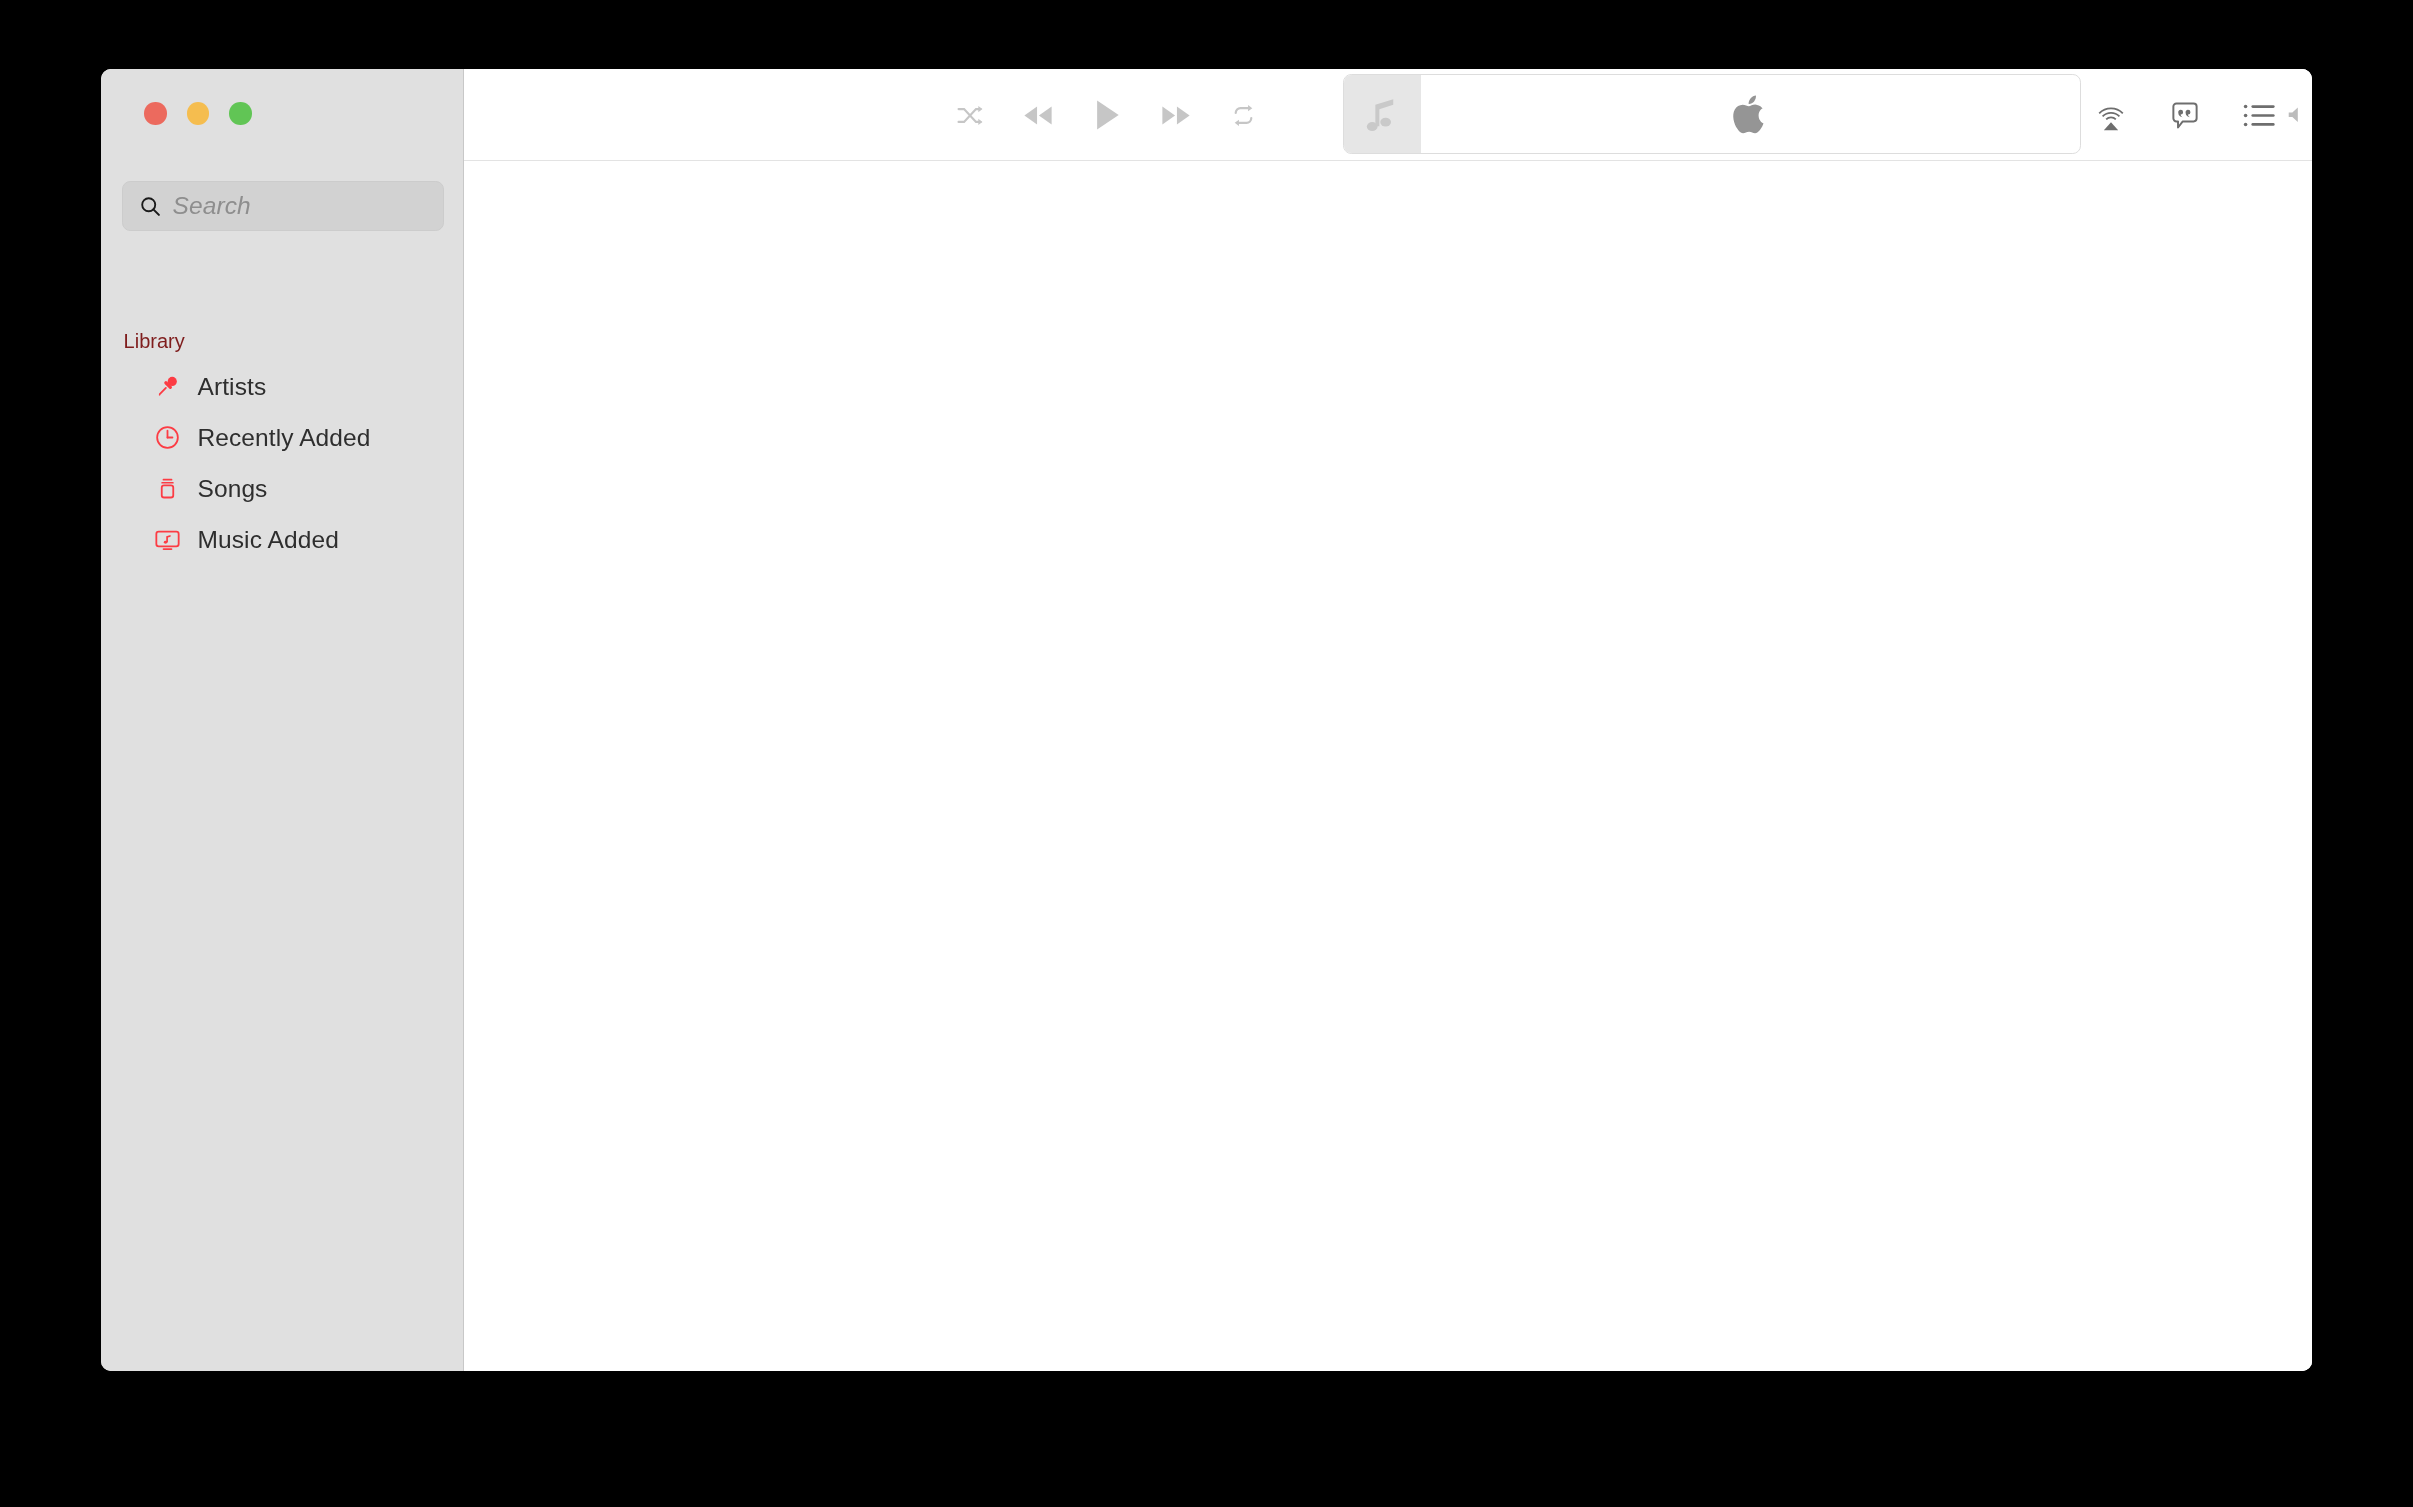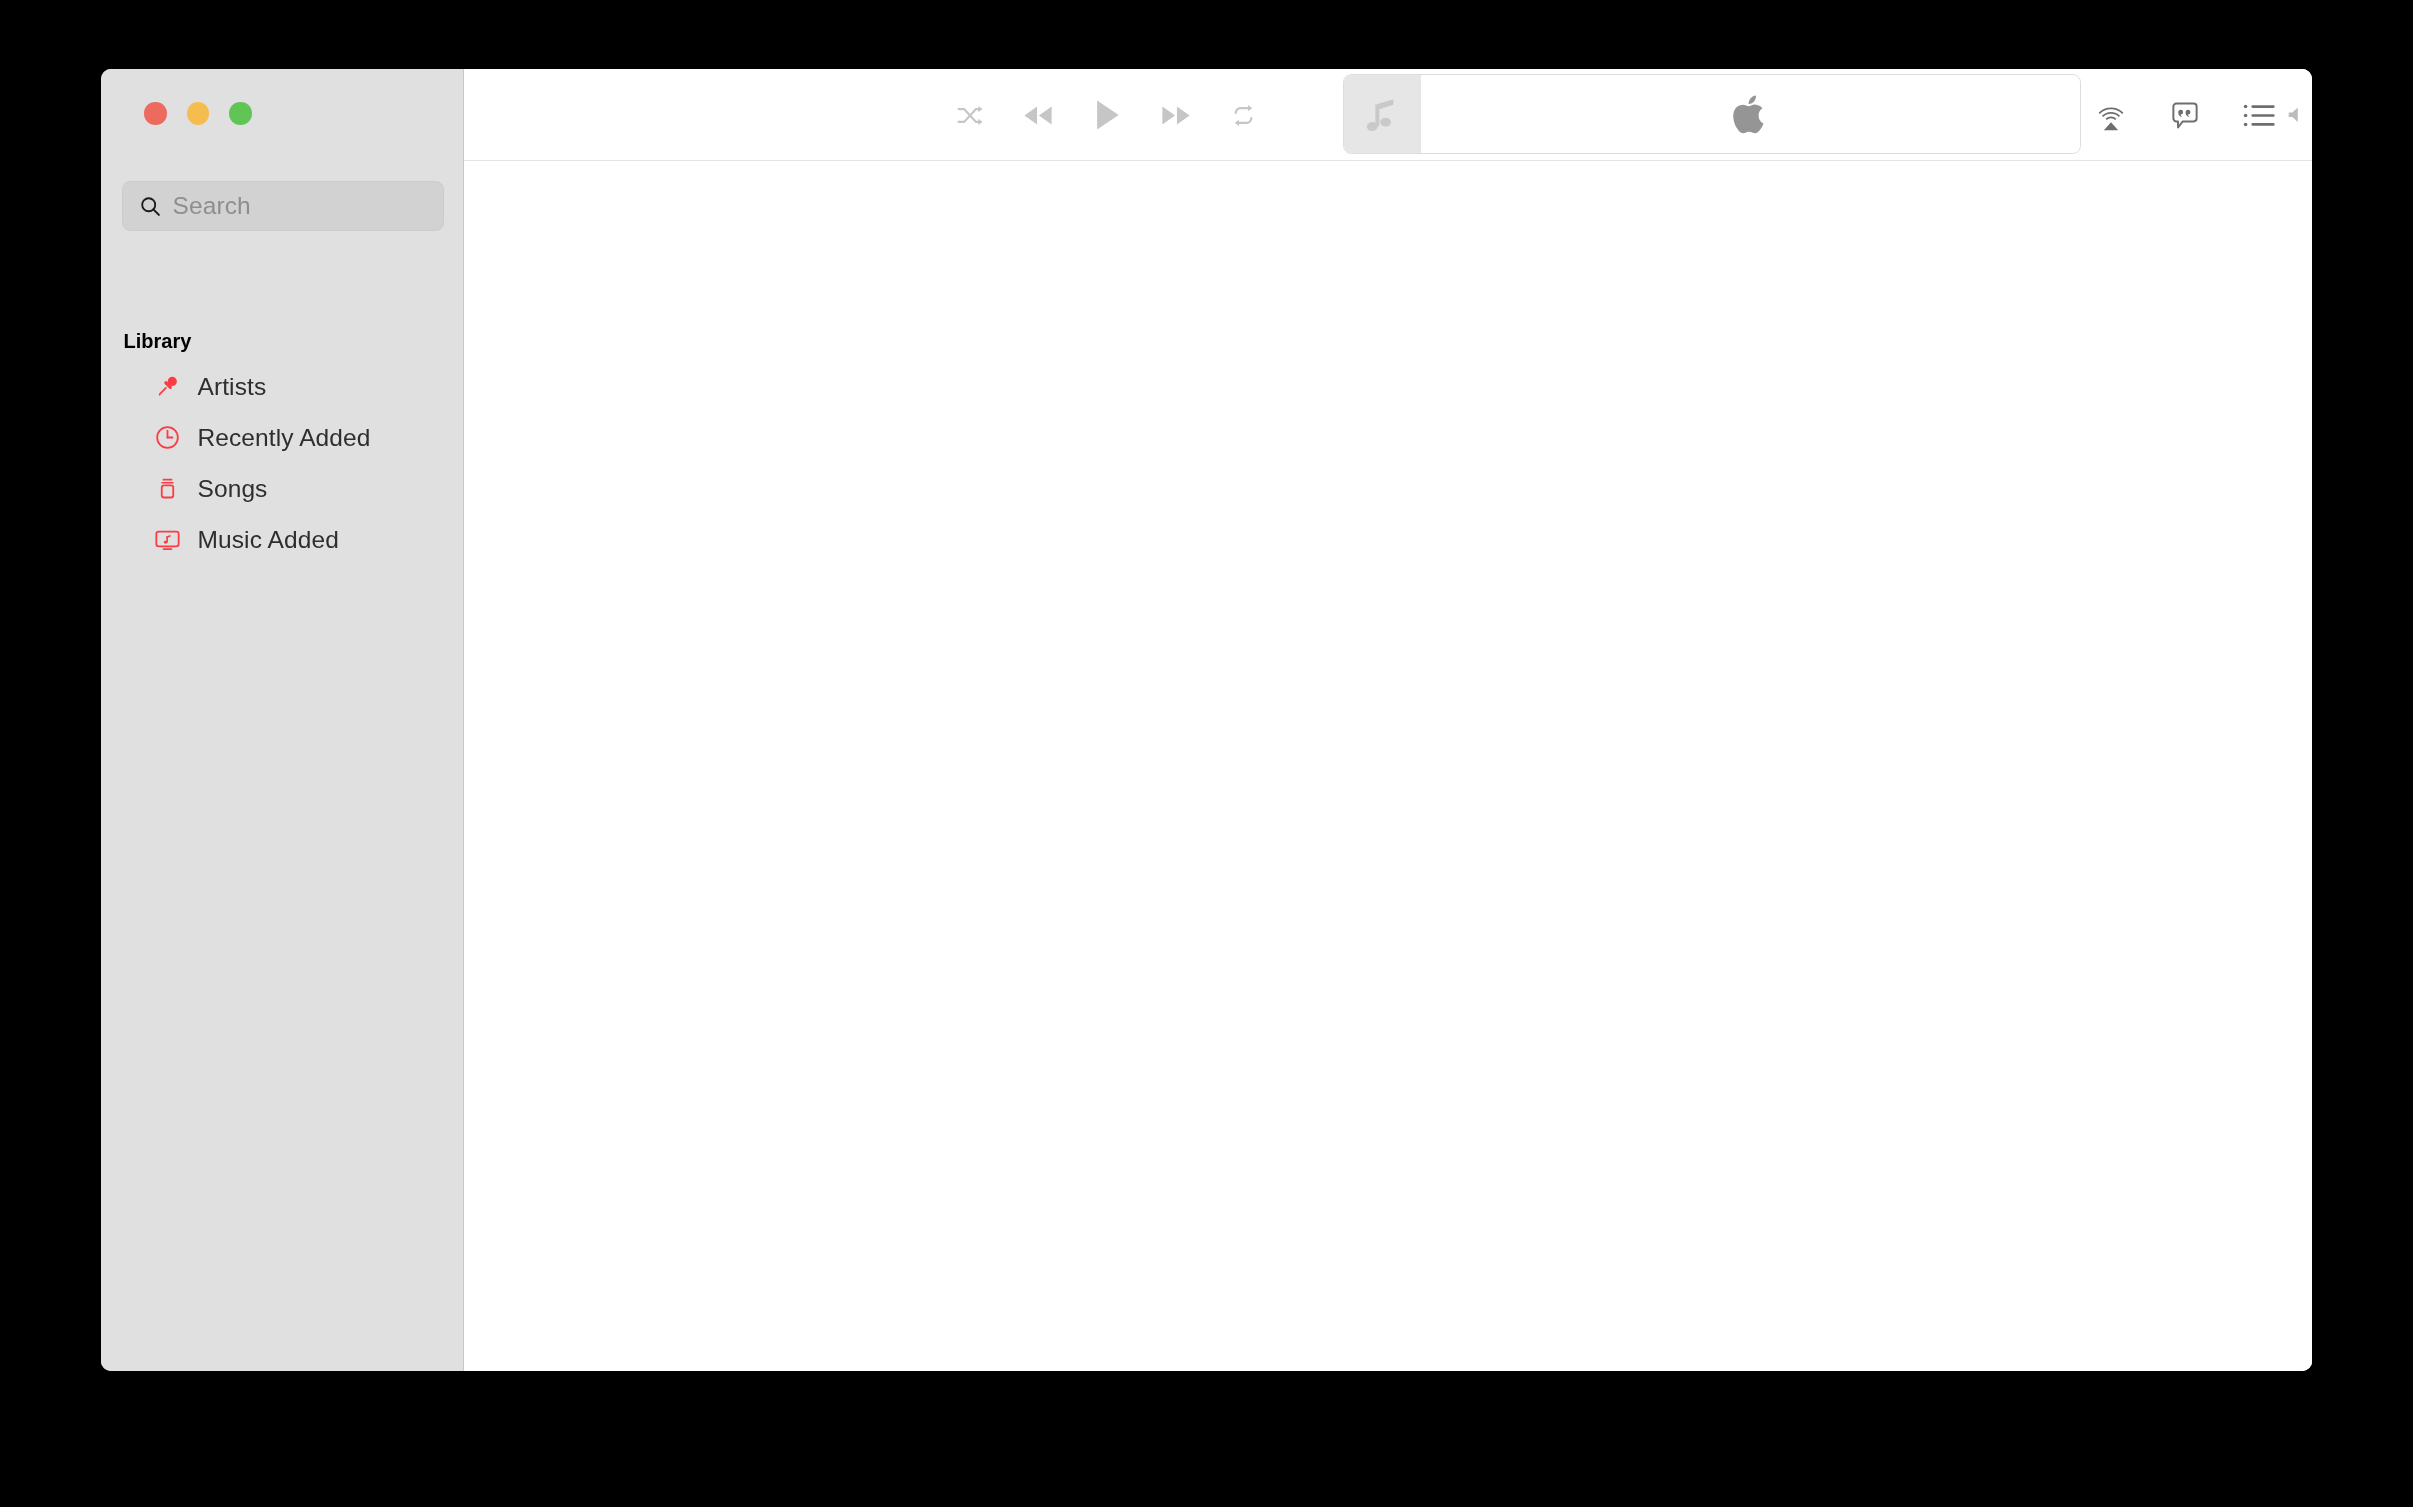--- a/index.html
+++ b/index.html
@@ -62,41 +62,42 @@
     top: 112px;
     width: 322px;
     height: 50px;
     box-sizing: border-box;
     background: #d2d2d2;
     border: 0.9px solid #cccccc;
     border-radius: 8.2px;
     display: flex;
     align-items: center;
     padding-left: 14.5px;
+    font-style: italic;
   }
   .search-field .magnifier {
     width: 25px;
     height: 25px;
     flex: 0 0 25px;
     display: block;
   }
   .search-placeholder {
     margin-left: 10px;
     font-size: 24.5px;
     color: #8e8e8e;
     letter-spacing: 0.1px;
   }
 
   .section-header {
     position: absolute;
     left: 22.6px;
     top: 261px;
     font-size: 20px;
-    color: #000000;
-    font-weight: 700;
+    color: #7f1d1d;
+    font-weight: 400;
   }
 
   .nav-list {
     position: absolute;
     left: 0;
     top: 292px;
     width: 100%;
   }
   .nav-item {
     height: 51px;

